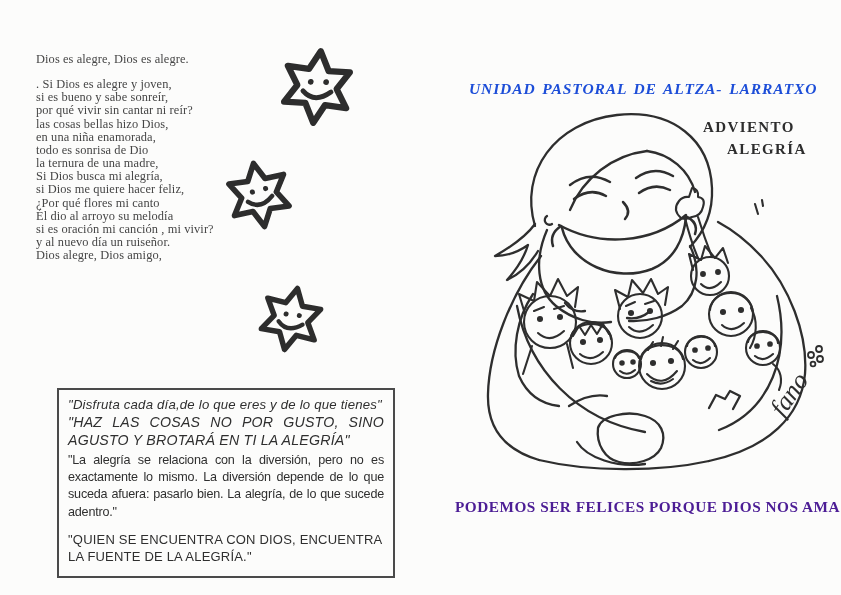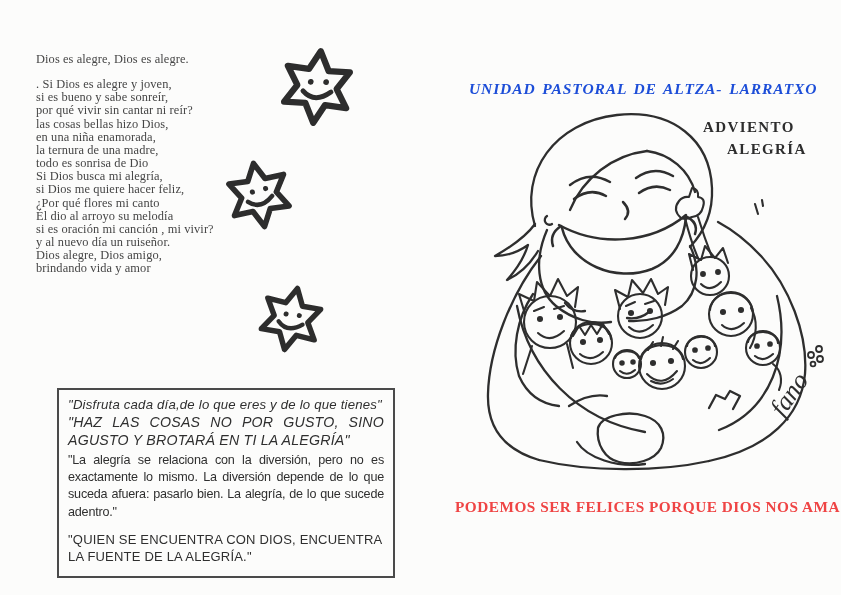--- a/index.html
+++ b/index.html
@@ -26,47 +26,46 @@
   .q2{font-style:italic;font-size:14.2px;margin:0 0 3px 0;text-align:justify;line-height:17.5px;letter-spacing:.2px;}
   .q3{font-size:12.6px;margin:0 0 10px 0;text-align:justify;line-height:17.2px;letter-spacing:-.2px;}
   .q4{font-size:13px;margin:0;line-height:17.5px;letter-spacing:.2px;}
   
   .rp-header{position:absolute;left:469px;top:80px;font-weight:bold;
              font-size:15.5px;letter-spacing:.9px;word-spacing:2px;color:#1d4ed8;white-space:nowrap;font-style:italic;}
   .rp-subtitle{position:absolute;left:690px;top:116px;font-weight:bold;
                font-size:15px;letter-spacing:1.4px;color:#2d2d2d;line-height:22px;margin-left:13px;}
   .rp-subtitle .l2{margin-left:24px;}
   .rp-footer{position:absolute;left:455px;top:498px;font-weight:bold;
-             font-size:15.3px;letter-spacing:.5px;color:#ef4444;white-space:nowrap;}
+             font-size:15.3px;letter-spacing:.5px;color:#4c1d95;white-space:nowrap;}
   .drawing{position:absolute;left:477px;top:98px;}
   .sig{font-family:"Liberation Serif",serif;font-style:italic;}
 </style>
 </head>
 <body>
 
 <div class="sheet">
 
   <div class="poem">
     <div class="poem-line">Dios es alegre, Dios es alegre.</div>
     <div class="gap"></div>
     <div class="poem-line">. Si Dios es alegre y joven,</div>
     <div class="poem-line">si es bueno y sabe sonreír,</div>
     <div class="poem-line">por qué vivir sin cantar ni reír?</div>
     <div class="poem-line">las cosas bellas hizo Dios,</div>
     <div class="poem-line">en una niña enamorada,</div>
+    <div class="poem-line">todo es sonrisa de Dio</div>
     <div class="poem-line">la ternura de una madre,</div>
-    <div class="poem-line">todo es sonrisa de Dio</div>
     <div class="poem-line">Si Dios busca mi alegría,</div>
     <div class="poem-line">si Dios me quiere hacer feliz,</div>
     <div class="poem-line">¿Por qué flores mi canto</div>
     <div class="poem-line">Él dio al arroyo su melodía</div>
     <div class="poem-line">si es oración mi canción , mi vivir?</div>
     <div class="poem-line">y al nuevo día un ruiseñor.</div>
     <div class="poem-line">Dios alegre, Dios amigo,</div>
-    <div class="poem-line">brindando vida y amor</div>
   </div>
 
   <svg width="0" height="0" style="position:absolute">
     <defs>
       <g id="star6">
         <polygon points="50,10 61,31 84.6,30 72,50 84.6,70 61,69 50,90 39,69 15.4,70 28,50 15.4,30 39,31" fill="#fcfcfb" stroke="#2d2d2d" stroke-width="7" stroke-linejoin="round"></polygon>
         <circle cx="42.5" cy="45" r="3.2" fill="#2d2d2d"></circle>
         <circle cx="59.5" cy="43.5" r="3.2" fill="#2d2d2d"></circle>
         <path d="M 35,56 Q 49,69 66,54" fill="none" stroke="#2d2d2d" stroke-width="5.5" stroke-linecap="round"></path>
       </g>

